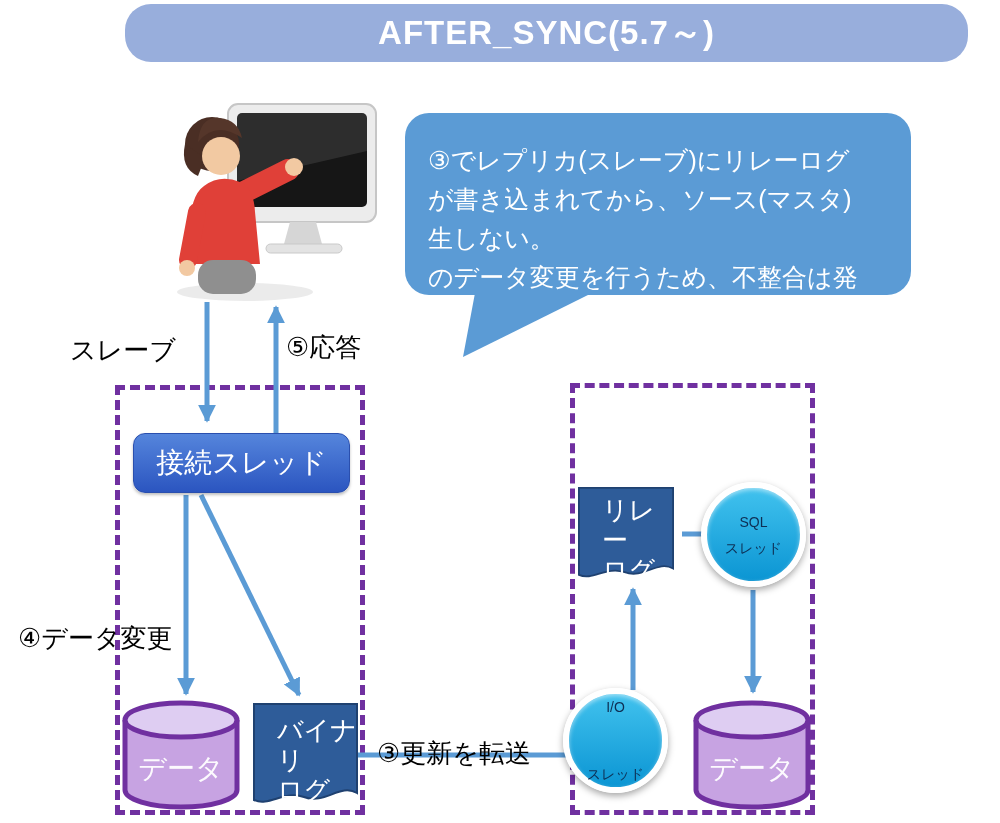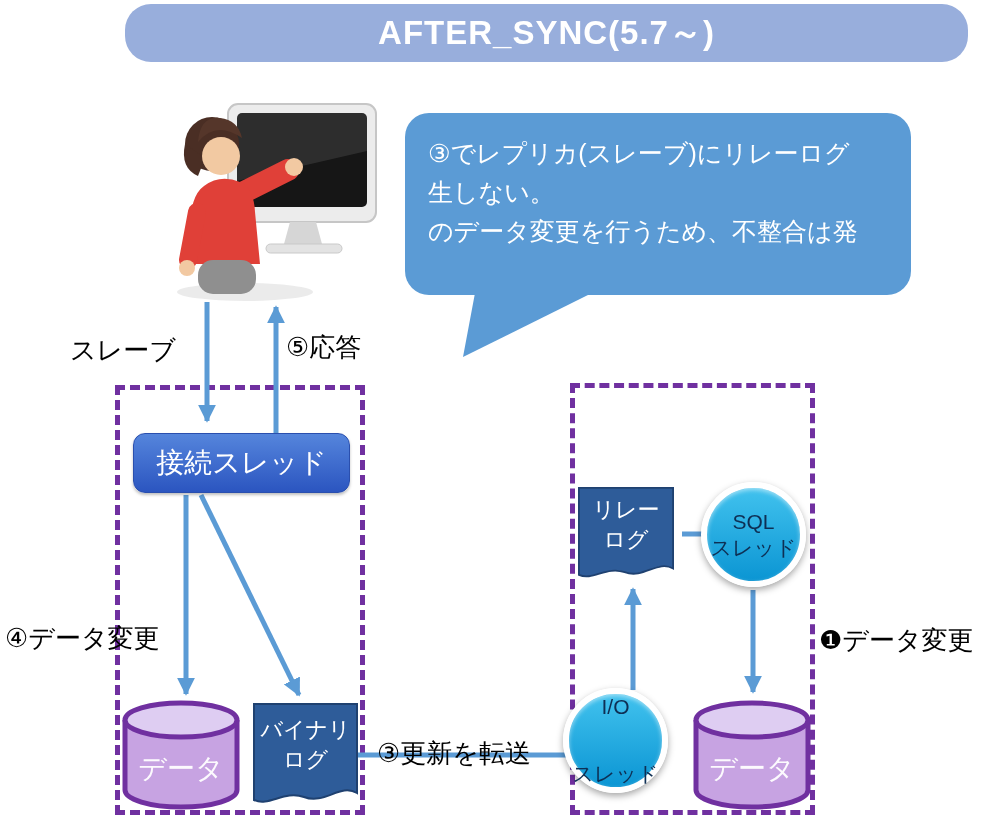--- a/index.html
+++ b/index.html
@@ -11,21 +11,21 @@
     position:absolute; left:125px; top:4px; width:843px; height:58px;
     background:#98AEDC; border-radius:26px;
     display:flex; align-items:center; justify-content:center;
   }
   .title-text{ color:#fff; font-size:33px; font-weight:bold; letter-spacing:1px; }
 
   
   .bubble{
     position:absolute; left:405px; top:113px; width:506px; height:182px;
     background:#5B9BD5; border-radius:24px; color:#fff;
-    padding:21px 0 0 23px; font-size:25px; line-height:39px;
+    padding:28px 0 0 23px; font-size:25px; line-height:39px;
   }
   .bubble-tail{ position:absolute; left:440px; top:293px; width:170px; height:70px; }
 
   
   .group-box{ position:absolute; border:5px dashed #7030A0; }
   #source-box{ left:115px; top:385px; width:250px; height:430px; }
   #replica-box{ left:570px; top:383px; width:245px; height:432px; }
 
   
   .arrows{ position:absolute; left:0; top:0; width:1000px; height:823px; pointer-events:none; z-index:2; }
@@ -44,40 +44,40 @@
   .cylinder svg{ display:block; }
   .cyl-label{
     position:absolute; left:0; right:0; top:52px; text-align:center;
     color:rgba(255,255,255,.95); font-size:28px;
   }
 
   
   .logshape{ position:absolute; z-index:3; }
   .logshape svg{ display:block; position:absolute; left:0; top:0; }
   .log-label{
-    position:relative; text-align:center; color:#fff; font-size:22px; line-height:30px; padding-top:12px;
+    position:relative; color:#fff; font-size:26px; line-height:30px; padding-top:12px;padding-left:24px;
   }
   .log-label span{ display:block; }
 
   
   .thread-circle{
     position:absolute; border-radius:50%;
     background:linear-gradient(#41C2EE,#0B95D3);
     border:6px solid #fff;
     box-shadow:0 3px 7px rgba(0,0,0,.35), inset 0 2px 4px rgba(255,255,255,.5);
     display:flex; flex-direction:column; align-items:center; justify-content:center;
-    z-index:3; color:#0E2F54; font-size:21px; line-height:26px; text-align:center;
+    z-index:3; color:#0E2F54; font-size:14px; line-height:26px; text-align:center;
   }
 
   
   .flow-label{ position:absolute; color:#000; font-size:26px; z-index:4; white-space:nowrap; }
   #lbl-step1{ left:70px;  top:333px; }
   #lbl-step5{ left:286px; top:330px; }
   #lbl-step2{ left:256px; top:527px; }
-  #lbl-step4{ left:5px;   top:621px; }
+  #lbl-step4{ left:18px;   top:621px; }
   #lbl-step3{ left:377px; top:709px;margin-top:27px; }
   #lbl-rep1{ left:819px; top:623px; }
 
   .person{ position:absolute; left:140px; top:92px; z-index:1; }
 </style>
 </head>
 <body>
 
 <div class="canvas">
 
@@ -105,20 +105,21 @@
       <circle cx="154" cy="75" r="9" fill="#F2C9A2"></circle>
       <path d="M52,172 q-8,-64 12,-78 q16,-12 36,-4 q14,7 15,30 l5,52 z" fill="#E04038"></path>
       <line x1="57" y1="120" x2="48" y2="168" stroke="#E04038" stroke-width="18" stroke-linecap="round"></line>
       <circle cx="47" cy="176" r="8" fill="#F2C9A2"></circle>
       <rect x="58" y="168" width="58" height="34" rx="15" fill="#8F8F8F"></rect>
     </g>
   </svg>
 
   <div class="bubble">
     <div>③でレプリカ(スレーブ)にリレーログ</div>
+    <div>が書き込まれてから、ソース(マスタ)</div>
     <div>生しない。</div>
     <div>のデータ変更を行うため、不整合は発</div>
   </div>
   <svg class="bubble-tail" width="170" height="70" viewBox="0 0 170 70">
     <polygon points="35,0 152,0 23,64" fill="#5B9BD5"></polygon>
   </svg>
 
   <div class="group-box" id="source-box"></div>
   <div class="group-box" id="replica-box"></div>
 
@@ -185,15 +186,14 @@
       <path d="M6,22 L6,92 A56,17 0 0 0 118,92 L118,22" fill="#C7A3E2" stroke="#7030A0" stroke-width="5"></path>
       <ellipse cx="62" cy="22" rx="56" ry="17" fill="#DECDF2" stroke="#7030A0" stroke-width="5"></ellipse>
     </svg>
     <span class="cyl-label">データ</span>
   </div>
 
   <span class="flow-label" id="lbl-step1">スレーブ</span>
   <span class="flow-label" id="lbl-step5">⑤応答</span>
   <span class="flow-label" id="lbl-step4">④データ変更</span>
   <span class="flow-label" id="lbl-step3">③更新を転送</span>
-  <span class="flow-label" id="lbl-rep1">❶データ変更</span>
 
 </div>
 
 </body></html>

